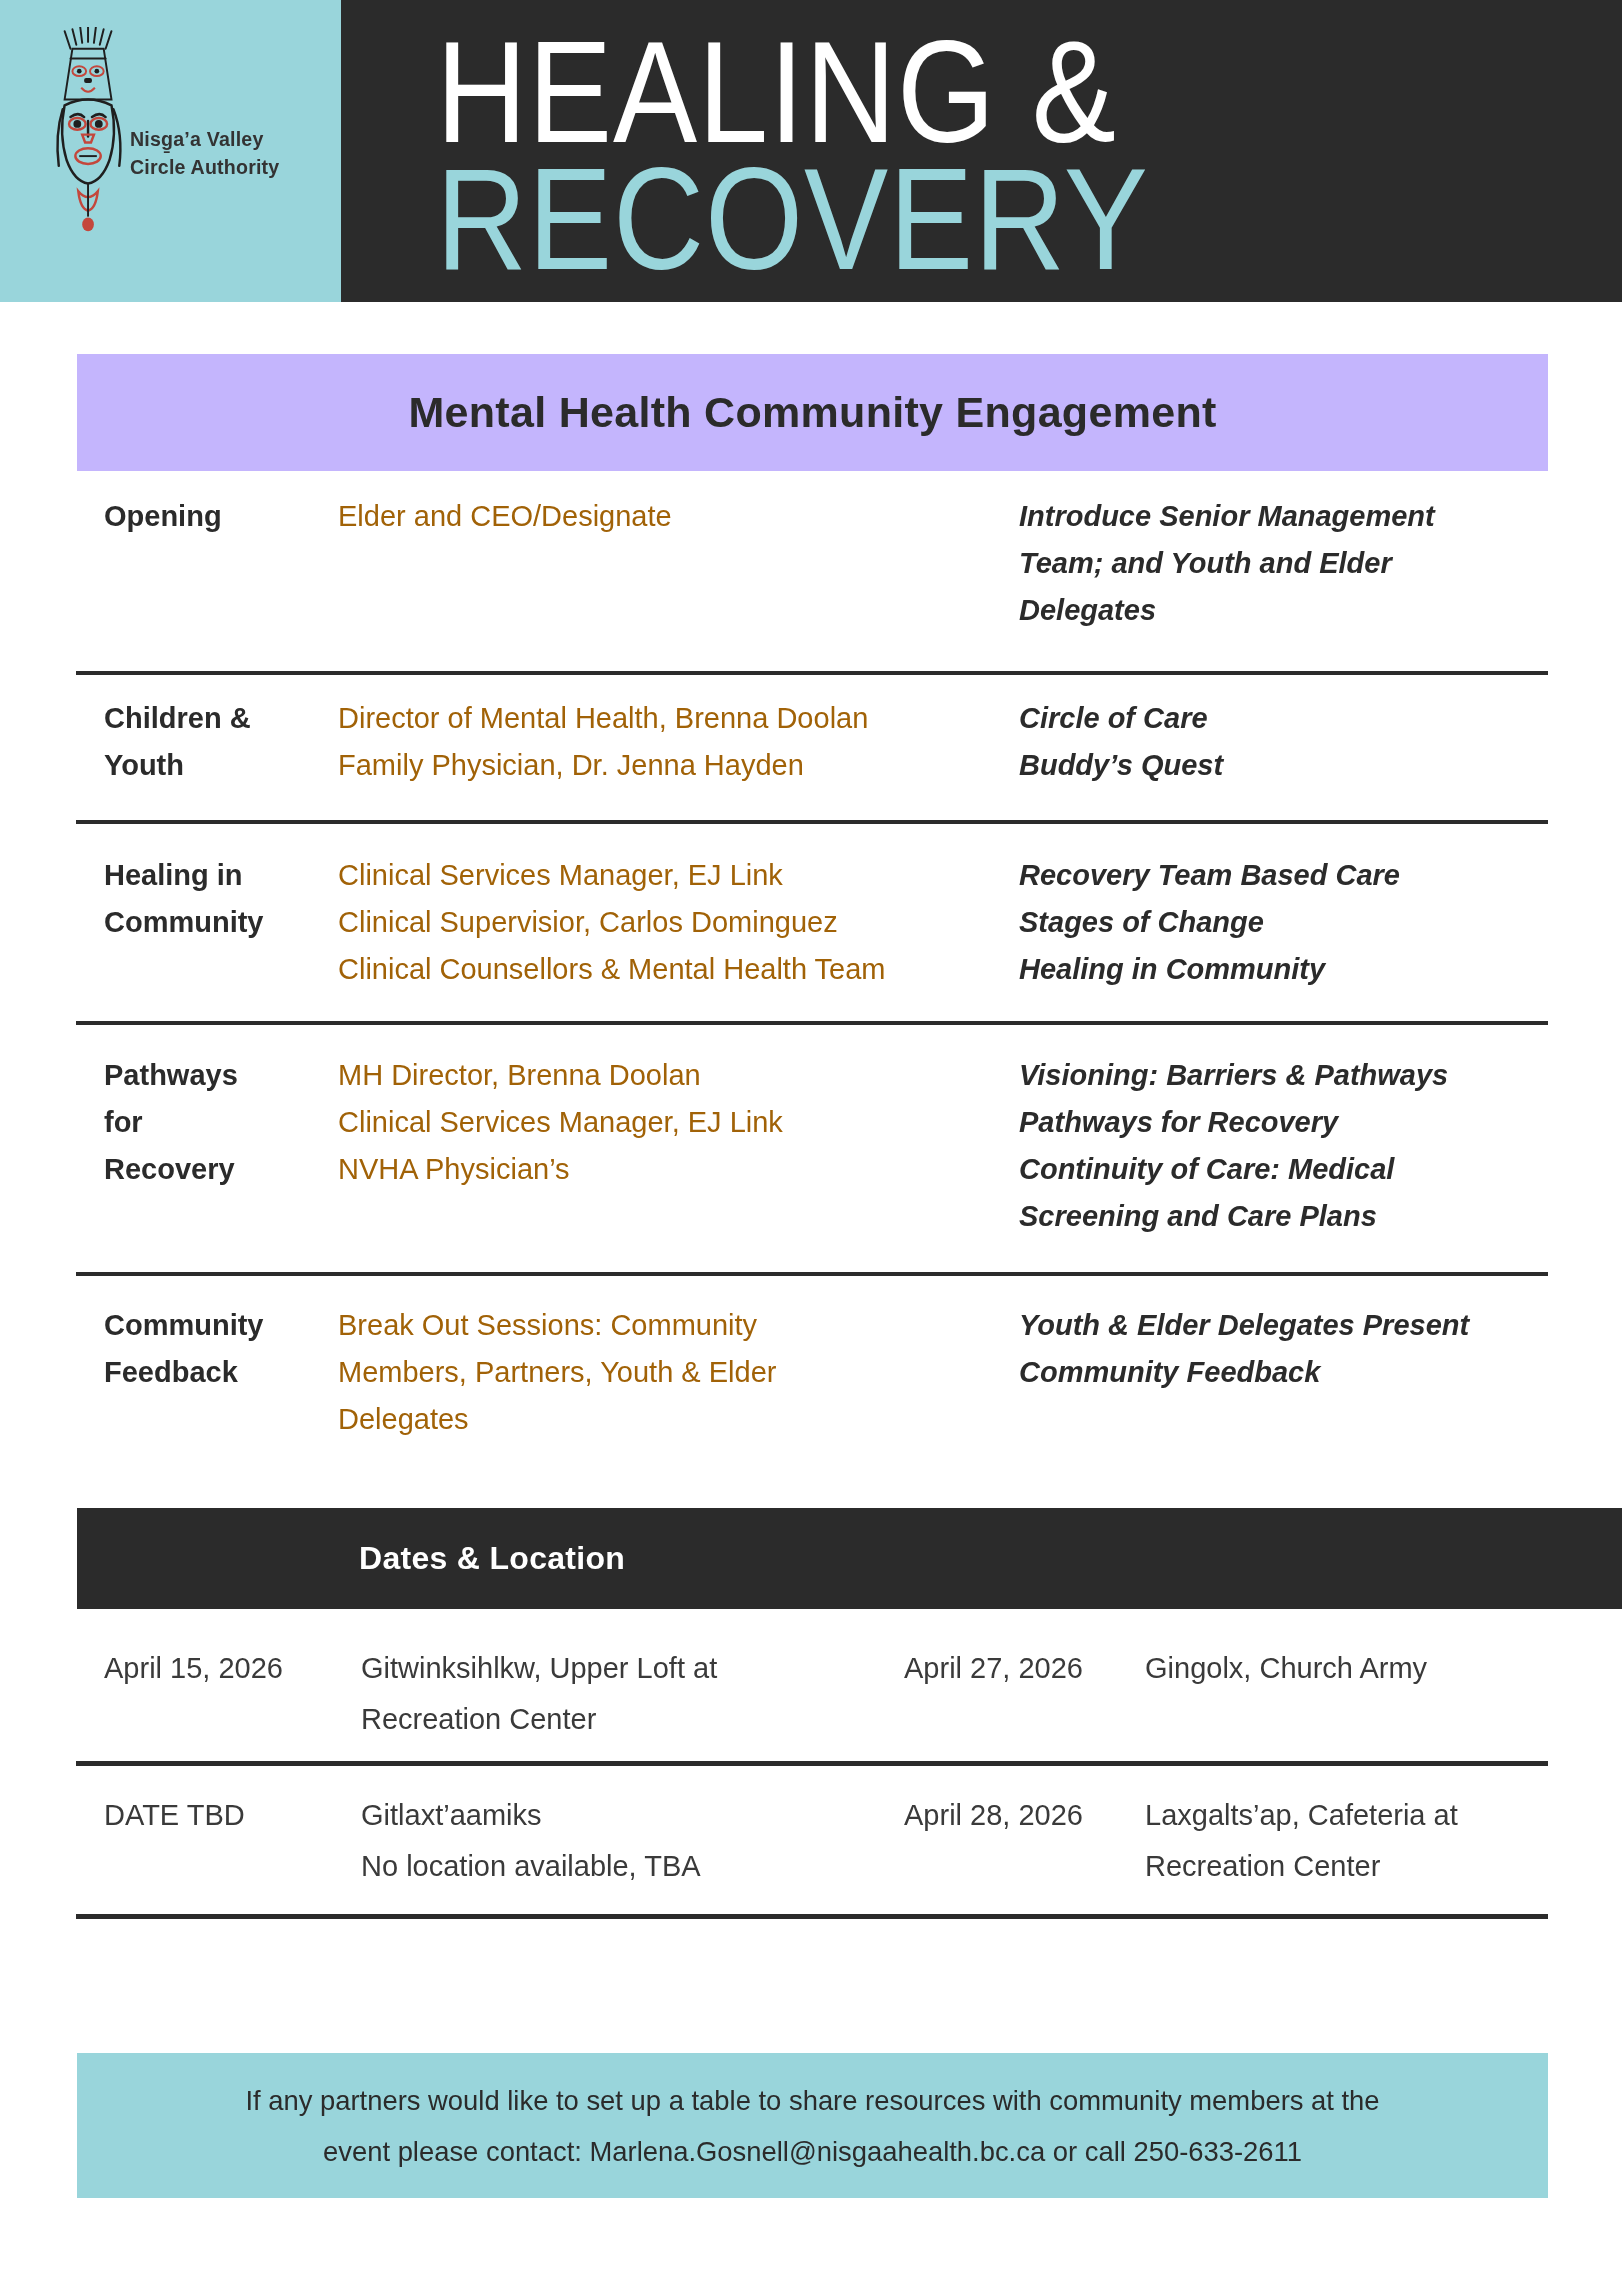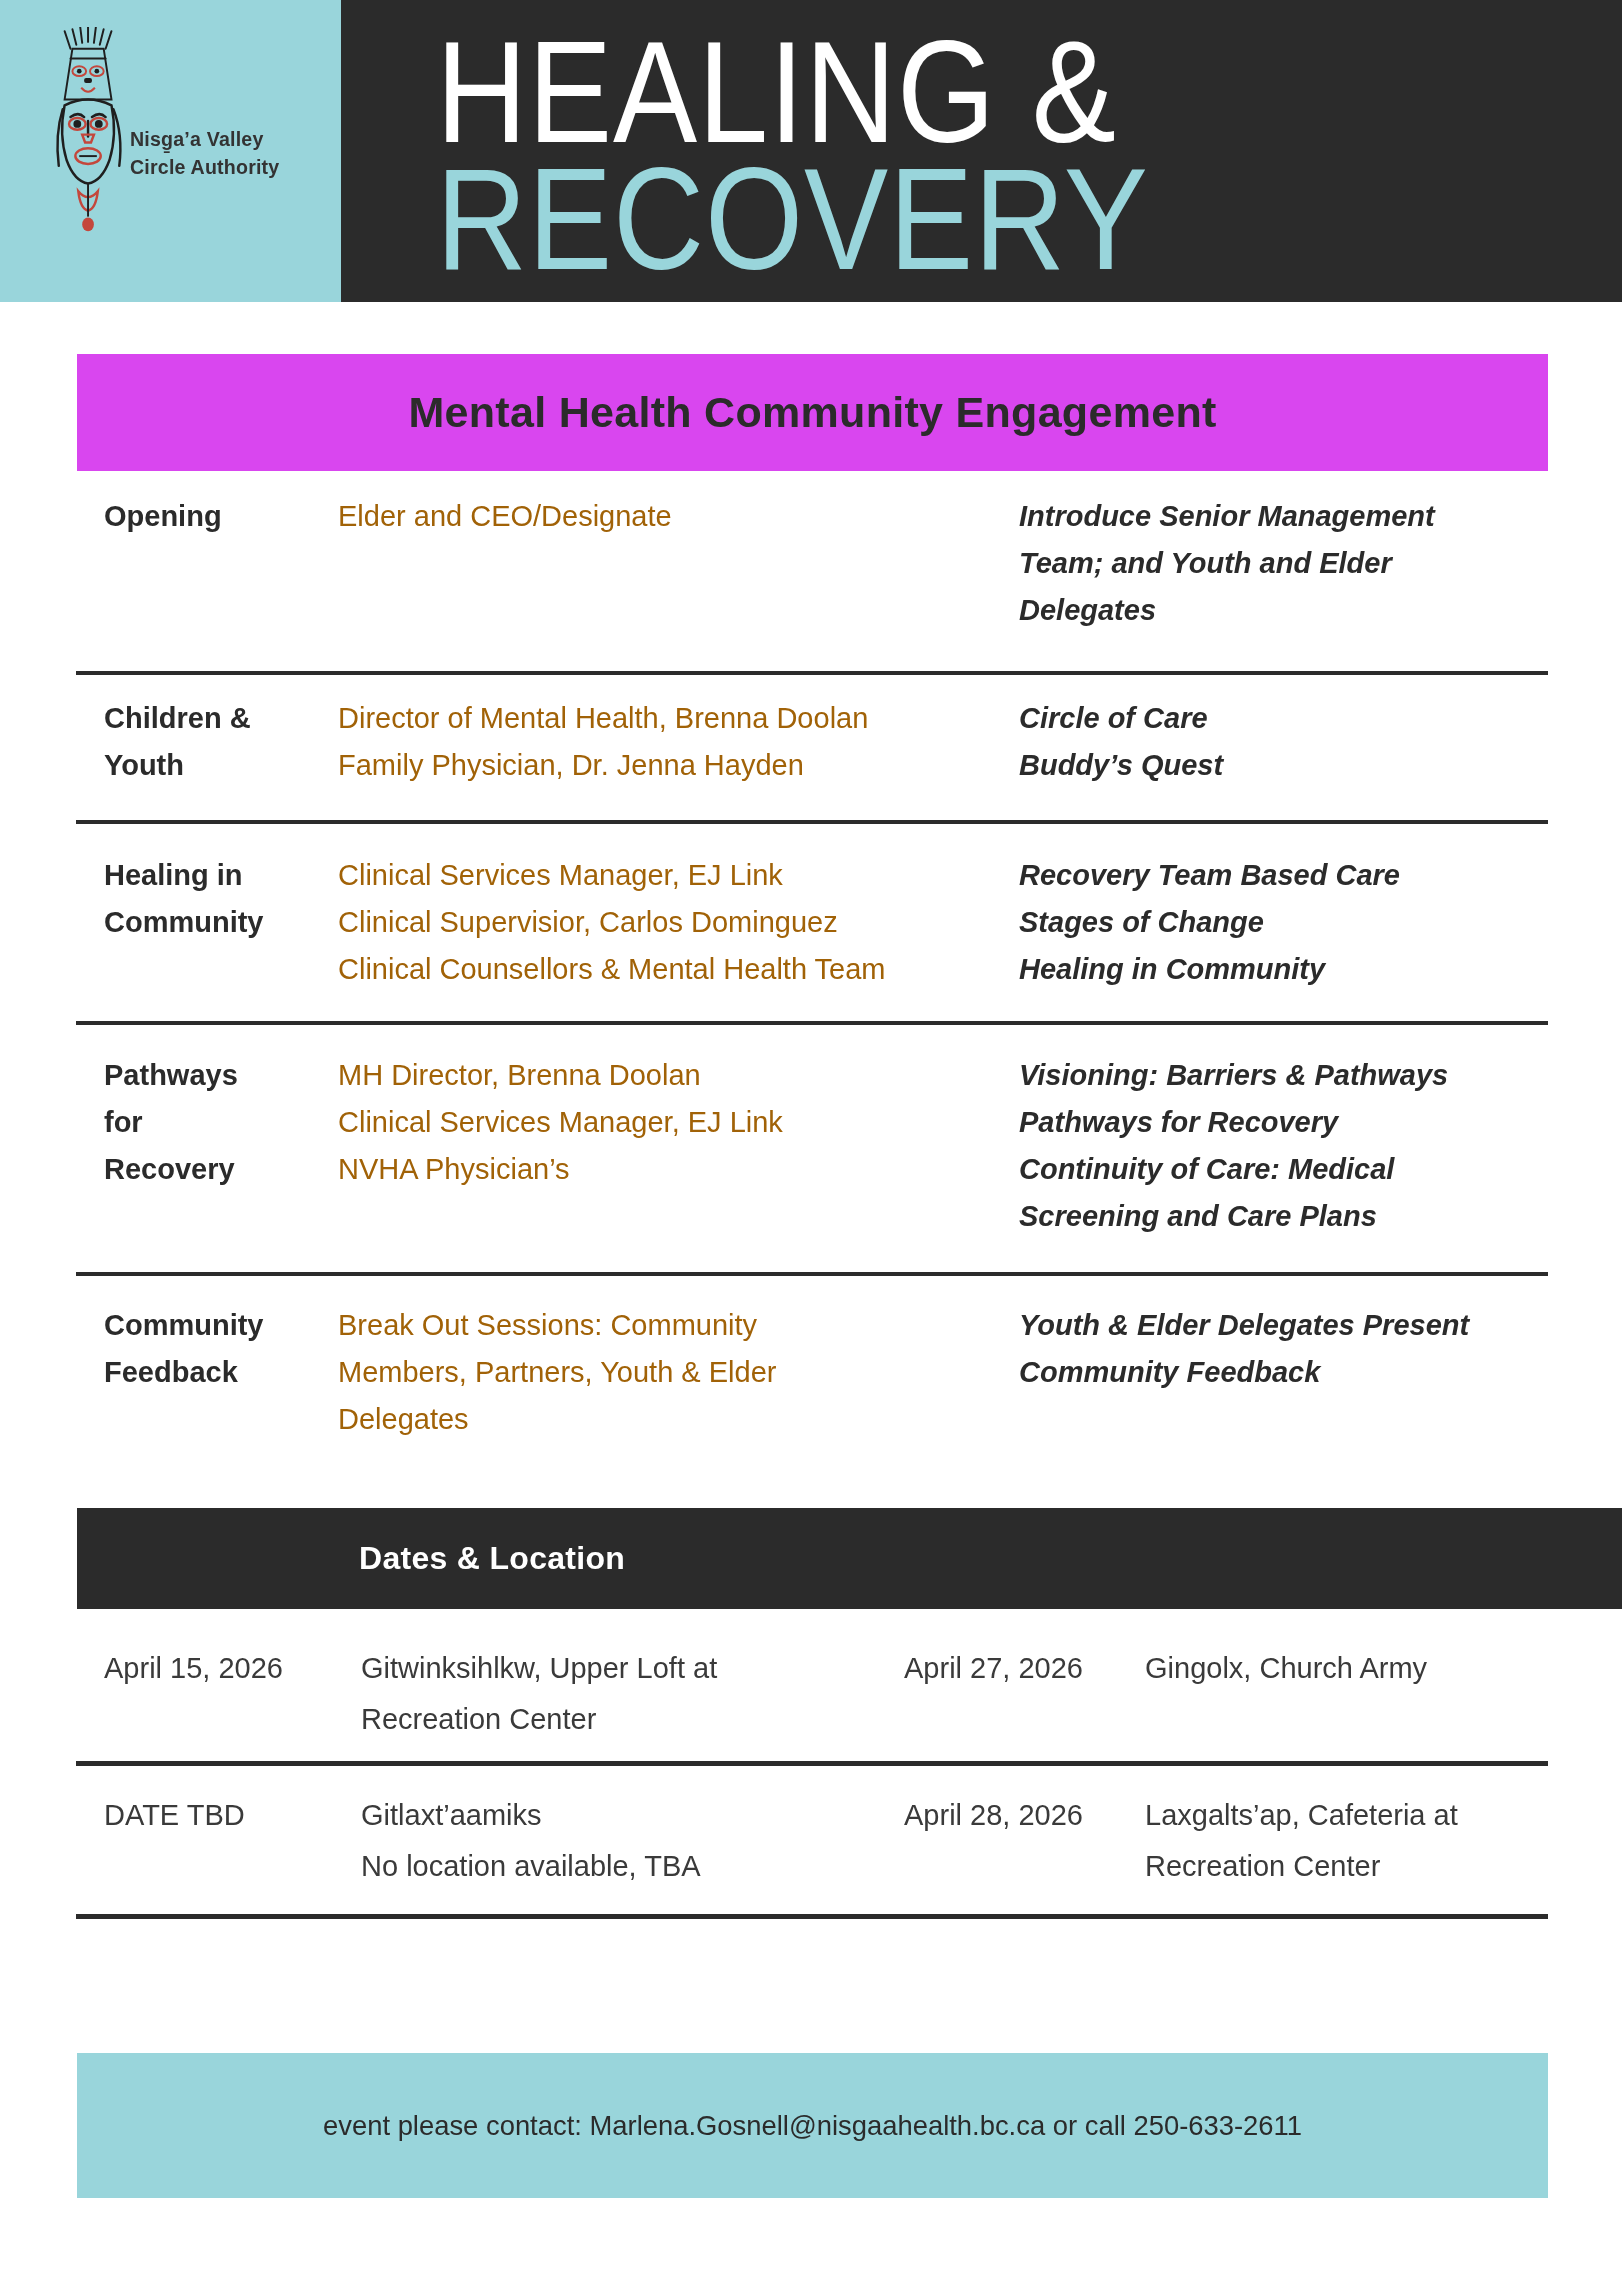--- a/index.html
+++ b/index.html
@@ -19,21 +19,21 @@
   }
   .title-line{
     position:absolute;left:436px;display:inline-block;font-size:145px;line-height:1;
     letter-spacing:1px;transform:scaleX(.87);transform-origin:left top;white-space:nowrap;
   }
   .title-1{top:19.6px;color:#ffffff;}
   .title-2{top:147px;color:#99d5db;}
 
   
   .banner{
-    position:absolute;left:77px;top:354px;width:1471px;height:117px;background:#d946ef;
+    position:absolute;left:77px;top:354px;width:1471px;height:117px;background:#c4b5fd;
     display:flex;align-items:center;justify-content:center;
   }
   .banner span{font-size:43px;font-weight:bold;color:#2b2b2b;letter-spacing:0.3px;}
 
   
   .srow{position:absolute;left:0;width:1622px;font-size:29px;line-height:47px;}
   .srow .c1{position:absolute;left:104px;width:211px;font-weight:bold;color:#2b2b2b;}
   .srow .c2{position:absolute;left:338px;width:637px;font-weight:normal;color:#a16207;}
   .srow .c3{position:absolute;left:1019px;width:537px;font-weight:bold;font-style:italic;color:#2b2b2b;}
   .hr{position:absolute;left:76px;width:1472px;height:3.9px;background:#2b2b2b;}
@@ -208,17 +208,18 @@
     <div class="d2 pre">Gitlaxt’aamiks
 No location available, TBA</div>
     <div class="d3 pre">April 28, 2026</div>
     <div class="d4 pre">Laxgalts’ap, Cafeteria at
 Recreation Center</div>
   </div>
   <div class="hr2" style="top:1914px;"></div>
 
 
   <div class="footer-box">
+    <div>If any partners would like to set up a table to share resources with community members at the</div>
     <div>event please contact: Marlena.Gosnell@nisgaahealth.bc.ca or call 250-633-2611</div>
   </div>
 
 </div>
 
 
 </body></html>

